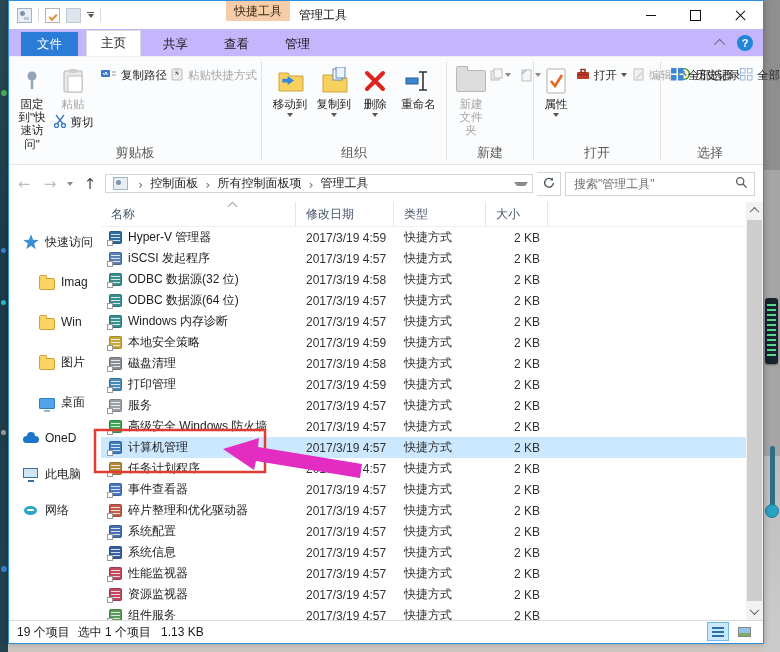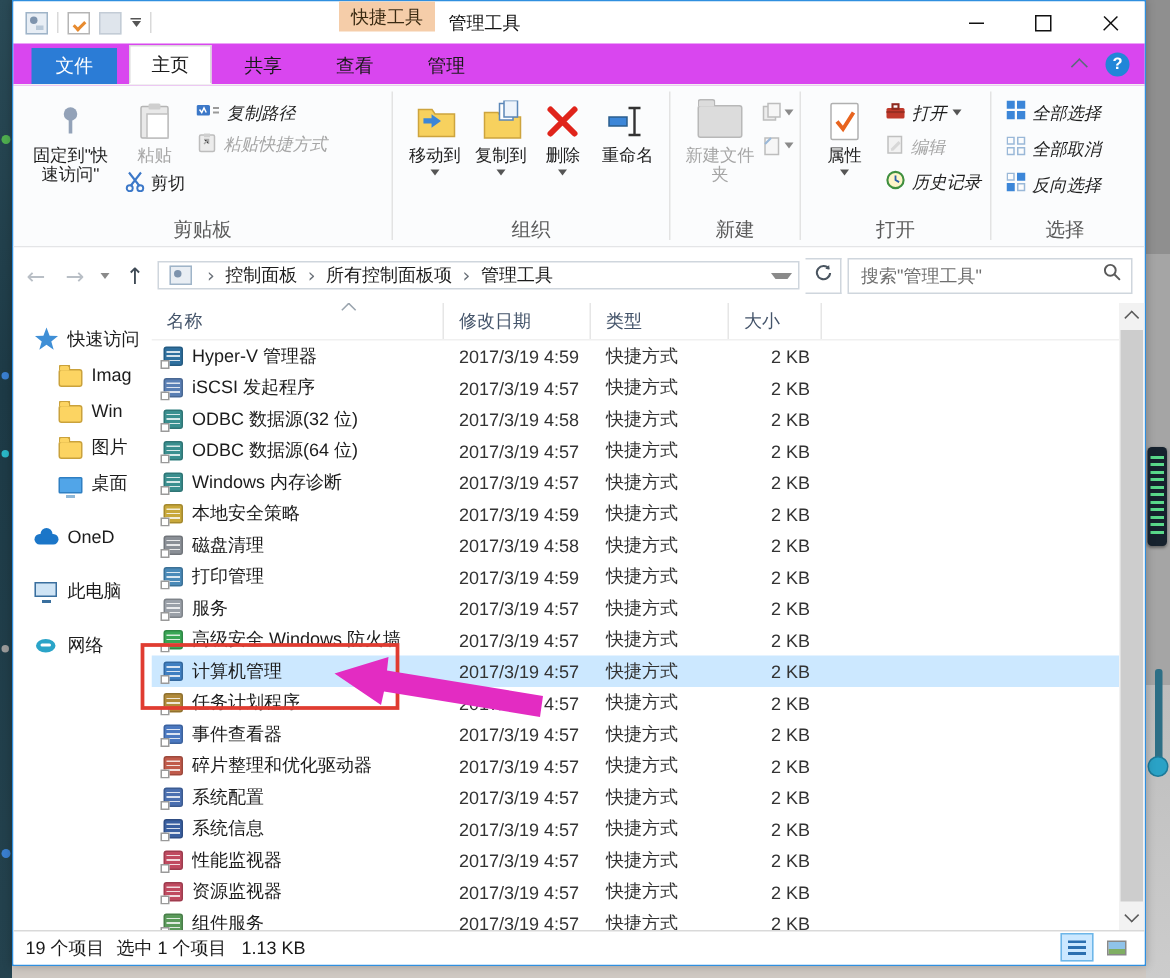--- a/index.html
+++ b/index.html
@@ -46,37 +46,37 @@
   .win-title{position:absolute;left:290px;top:0;height:28px;display:flex;align-items:center;font-size:12px;color:#111;}
   .win-controls{position:absolute;right:0;top:0;height:28px;display:flex;}
   .wbtn{width:45px;height:28px;display:flex;align-items:center;justify-content:center;}
   .glyph-min{width:10px;height:0;border-top:1px solid #111;display:block;}
   .glyph-max{width:9px;height:9px;border:1px solid #111;display:block;}
   .glyph-close{position:relative;width:11px;height:11px;display:block;}
   .glyph-close::before,.glyph-close::after{content:"";position:absolute;left:-1px;top:5px;width:13px;height:1.4px;background:#111;}
   .glyph-close::before{transform:rotate(45deg);} .glyph-close::after{transform:rotate(-45deg);}
 
   
-  .tabrow{position:relative;height:27px;flex:0 0 27px;background:#d946ef;display:flex;align-items:flex-end;border-bottom:1px solid #f0f0f0;}
+  .tabrow{position:relative;height:27px;flex:0 0 27px;background:#c4b5fd;display:flex;align-items:flex-end;border-bottom:1px solid #f0f0f0;}
   .tab{height:24px;display:flex;align-items:center;justify-content:center;font-size:12.5px;color:#1a1a1a;padding:0 14px;margin-right:8px;}
   .tab.file{background:#2b7cd6;color:#fff;height:24px;padding:0 16px;margin-left:12px;}
   .tab.active{background:#fff;border:1px solid #dadada;border-bottom:1px solid #fff;}
   .tabrow-right{position:absolute;right:10px;bottom:5px;display:flex;align-items:center;gap:12px;}
   .chev-up{width:7px;height:7px;border-left:1.6px solid #5a6a7a;border-top:1.6px solid #5a6a7a;transform:rotate(45deg) translateY(2px);}
   .help{width:16px;height:16px;border-radius:50%;background:#2186d8;color:#fff;font-size:11px;font-weight:bold;display:flex;align-items:center;justify-content:center;}
 
   
   .ribbon{height:107px;flex:0 0 107px;background:#fbfcfd;border-bottom:1px solid #e4e5e7;display:flex;}
   .rib-group{position:relative;display:flex;align-items:flex-start;padding:5px 4px 16px 6px;box-sizing:border-box;}
   .rib-sep{width:1px;background:#e3e3e3;margin:4px 0;}
   .group-label{position:absolute;bottom:2px;left:0;right:0;text-align:center;font-size:13px;color:#5a5a5a;}
   .bigbtn{display:flex;flex-direction:column;align-items:center;font-size:11.5px;line-height:1.15;color:#1e1e1e;text-align:center;padding:2px 3px;}
   .bigbtn .ic{height:34px;display:flex;align-items:center;justify-content:center;}
   .bigbtn.disabled{color:#a6a6a6;}
-  .smallcol{display:flex;flex-direction:column;gap:3px;padding-top:4px;font-style:italic;}
+  .smallcol{display:flex;flex-direction:row;gap:3px;padding-top:4px;}
   .smallbtn{display:flex;align-items:center;gap:4px;font-size:11.5px;color:#1e1e1e;height:18px;white-space:nowrap;}
   .smallbtn.disabled{color:#a6a6a6;}
   .caret-under{margin-top:2px;}
 
   
   .folder-shape{width:30px;height:22px;background:#f7d15e;border:1px solid #cda43e;border-radius:2px;position:relative;box-sizing:border-box;}
   .folder-shape::before{content:"";position:absolute;left:-1px;top:-5px;width:12px;height:5px;background:#f7d15e;border:1px solid #cda43e;border-bottom:none;border-radius:2px 2px 0 0;box-sizing:border-box;}
   .folder-shape.gray{background:#dcdcdc;border-color:#b8b8b8;}
   .folder-shape.gray::before{background:#dcdcdc;border-color:#b8b8b8;}
 
@@ -92,21 +92,21 @@
   .crumb{font-size:12px;color:#1c1c1c;white-space:nowrap;}
   .crumb-caret{margin-left:auto;padding:0 4px;}
   .refresh-box{width:24px;height:24px;border:1px solid #cfd6dd;border-left:none;display:flex;align-items:center;justify-content:center;box-sizing:border-box;background:#fff;}
   .search-box{width:190px;height:24px;border:1px solid #cfd6dd;display:flex;align-items:center;box-sizing:border-box;background:#fff;padding:0 6px;}
   .search-box input{flex:1;border:none;outline:none;font-size:12px;color:#222;min-width:0;font-family:"Liberation Sans","DejaVu Sans",sans-serif;}
   .search-box input::placeholder{color:#6f6f6f;opacity:1;}
 
   
   .content{position:relative;flex:1;display:flex;overflow:hidden;background:#fff;}
   .sidebar{width:92px;flex:0 0 92px;padding-top:12px;box-sizing:border-box;overflow:hidden;}
-  .side-item{display:flex;align-items:center;gap:6px;height:24px;padding-left:14px;white-space:nowrap;overflow:hidden;font-size:12px;color:#1c1c1c;}
+  .side-item{display:flex;align-items:center;gap:6px;height:24px;padding-left:14px;white-space:nowrap;overflow:hidden;font-size:12px;color:#1c1c1c;margin-top:16px;}
   .side-item.indent{padding-left:30px;}
   .side-item.gap{margin-top:12px;}
   .side-icon{width:16px;height:16px;flex:0 0 16px;position:relative;display:inline-block;}
   .star-icon{background:#3f8fd6;clip-path:polygon(50% 2%,63% 36%,98% 38%,70% 60%,80% 95%,50% 74%,20% 95%,30% 60%,2% 38%,37% 36%);}
   .folder-icon{background:#fcd462;border:1px solid #caa23c;box-sizing:border-box;border-radius:2px;height:12px !important;margin-top:3px;position:relative;}
   .folder-icon::before{content:"";position:absolute;left:-1px;top:-4px;width:8px;height:4px;background:#fcd462;border:1px solid #caa23c;border-bottom:none;border-radius:2px 2px 0 0;box-sizing:border-box;}
   .desktop-icon{background:#51a5e8;border:1px solid #2f7fc2;box-sizing:border-box;height:11px !important;margin-top:2px;border-radius:1px;position:relative;}
   .desktop-icon::after{content:"";position:absolute;left:4px;bottom:-4px;width:6px;height:2px;background:#8fb8d8;}
   .onedrive-icon{position:relative;}
   .onedrive-icon::before{content:"";position:absolute;left:0;top:6px;width:16px;height:7px;border-radius:4px;background:#1b76c8;}

